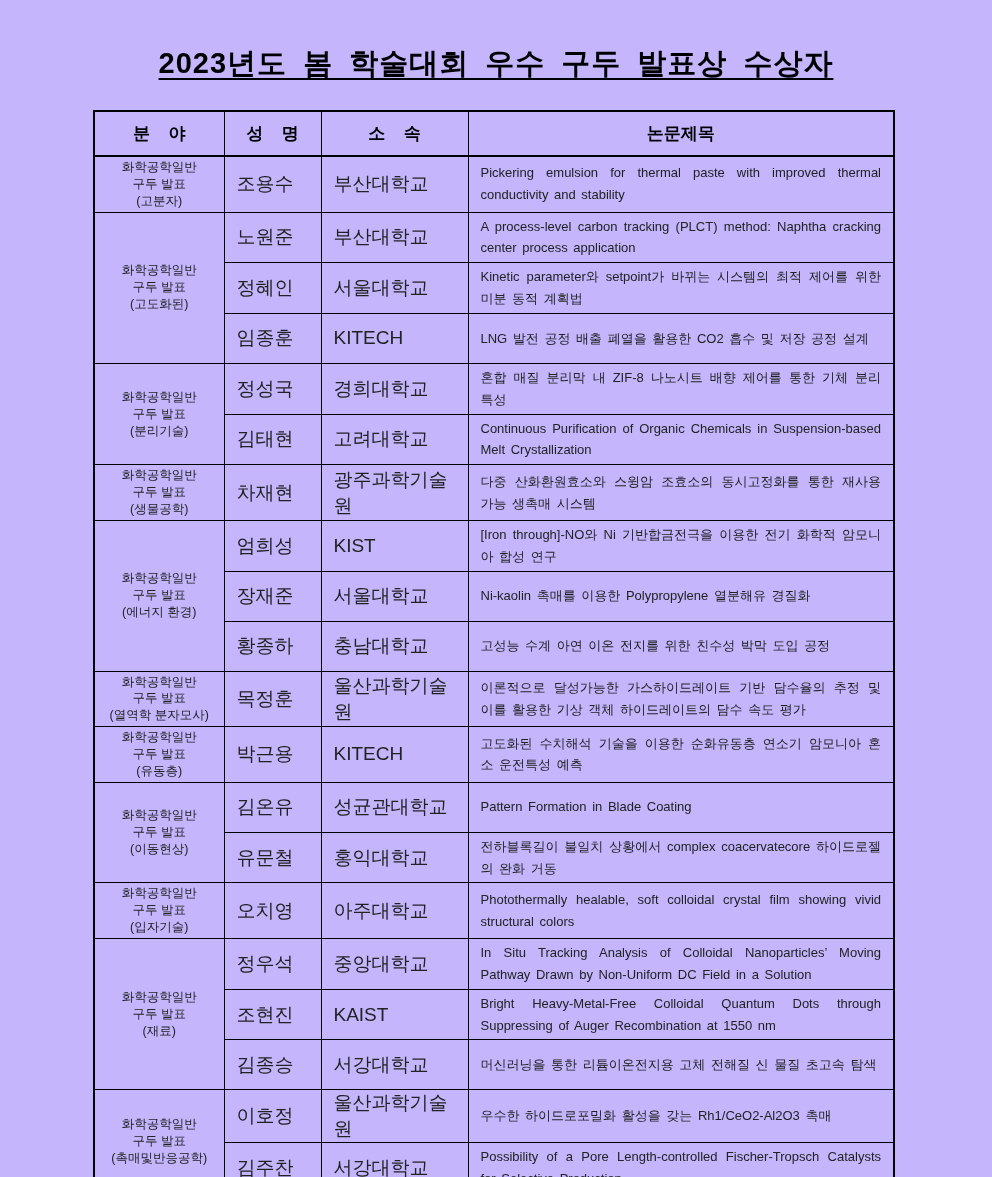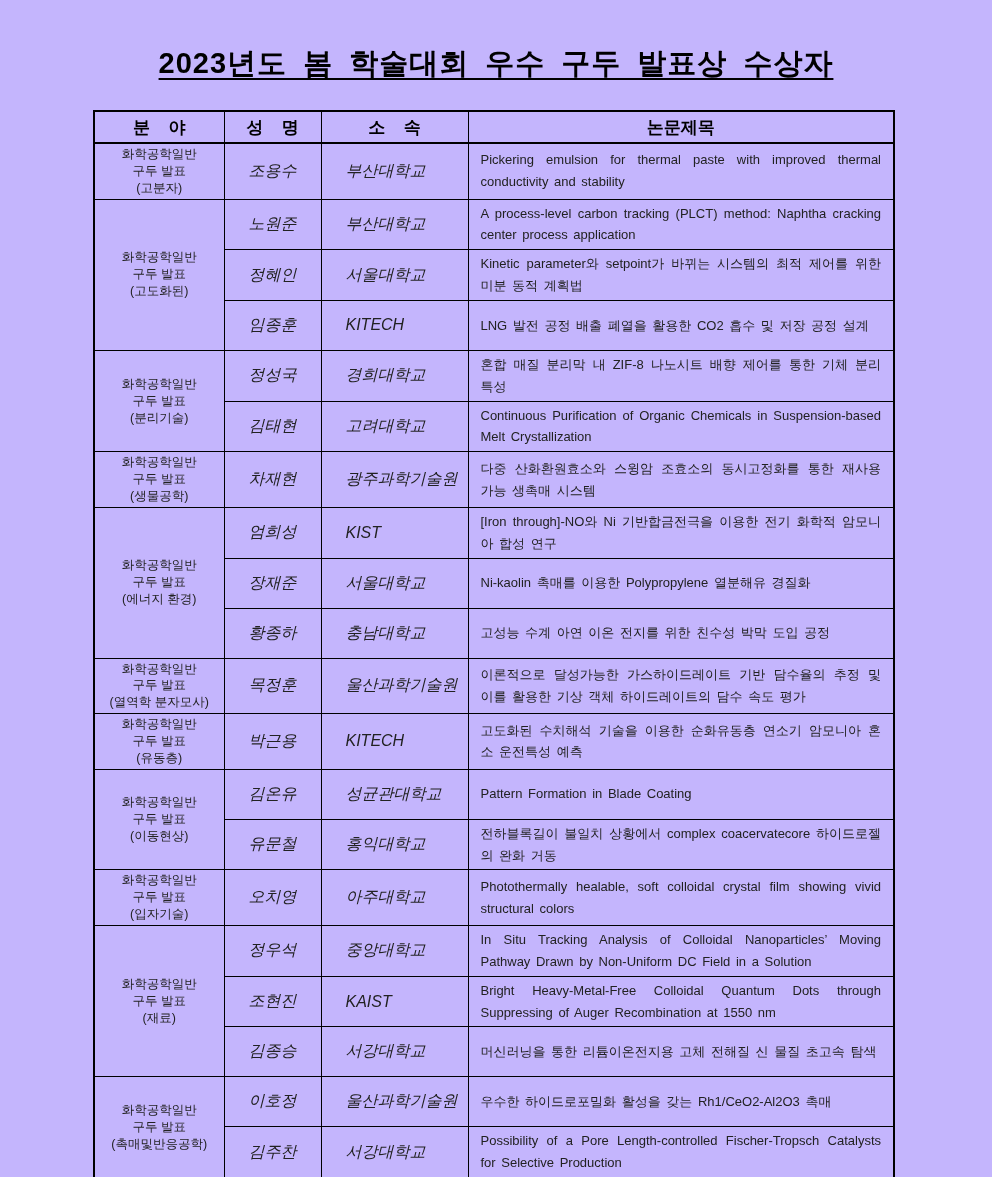--- a/index.html
+++ b/index.html
@@ -39,21 +39,21 @@
     margin-left: 93px;
     margin-top: 26px;
     border: 2px solid #000000;
   }
   table.awards th,
   table.awards td {
     border: 1px solid #000000;
     overflow: hidden;
   }
   thead tr {
-    height: 32px;
+    height: 45px;
   }
   th {
     font-size: 17px;
     font-weight: 800;
     color: #000000;
     text-align: center;
     word-spacing: 14px;
     padding: 0;
     border-bottom-width: 2px !important;
   }
@@ -61,24 +61,23 @@
   tbody tr { height: 50px; }
   td { vertical-align: middle; }
   td.field {
     text-align: center;
     font-size: 12.5px;
     line-height: 1.35;
     padding: 2px 2px;
     color: #222222;
   }
   td.name, td.affil {
-    font-size: 16px;
-    padding: 0 4px 0 24px;
+    font-size: 19px;
+    padding: 0 4px 0 12px;
     color: #222222;
-    font-style: italic;
   }
   td.ptitle {
     font-size: 13px;
     line-height: 1.68;
     padding: 3px 12px;
     text-align: justify;
     word-spacing: 2px;
     color: #222222;
     margin-top: 44px;
   }

